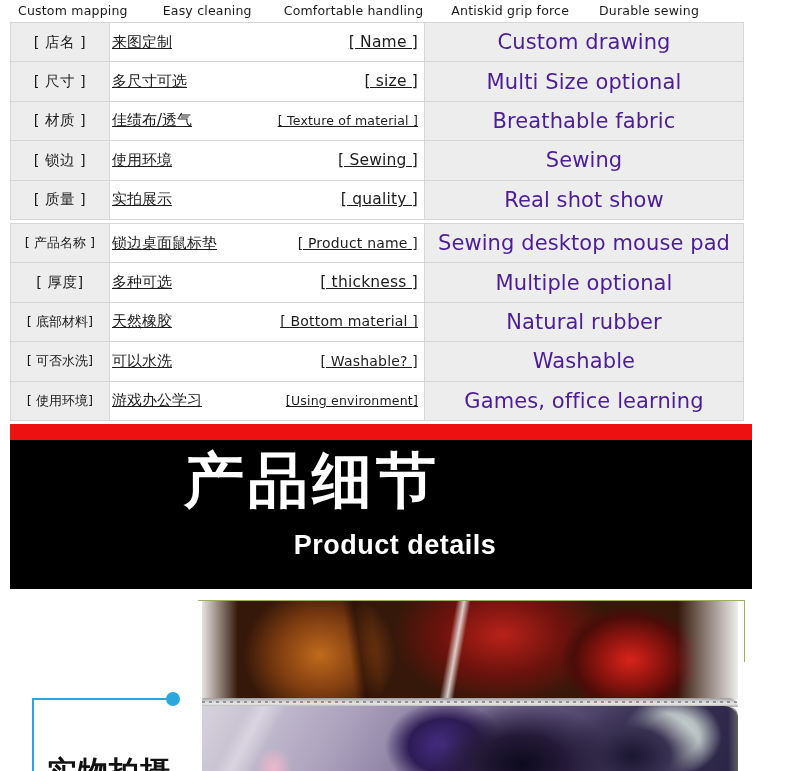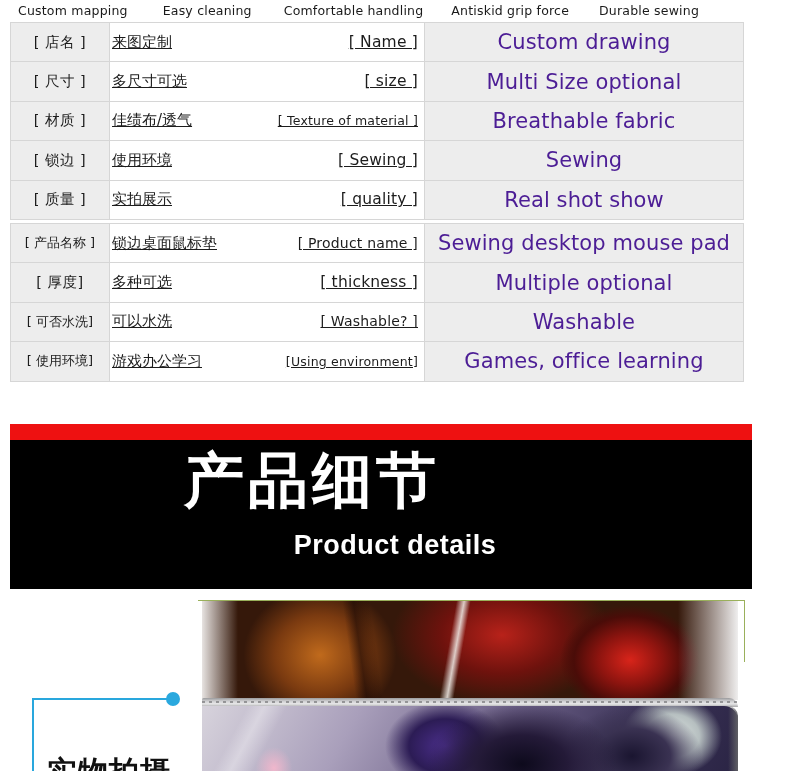--- a/index.html
+++ b/index.html
@@ -389,20 +389,30 @@
         <td class="col-key">[ 厚度]</td>
         <td class="col-mid">
           <span class="mid-wrap">
             <span class="mid-cn">多种可选</span>
             <span class="mid-en lg">[  thickness ]</span>
           </span>
         </td>
         <td class="col-val">Multiple optional</td>
       </tr>
       <tr>
+        <td class="col-key tight">[ 底部材料]</td>
+        <td class="col-mid">
+          <span class="mid-wrap">
+            <span class="mid-cn">天然橡胶</span>
+            <span class="mid-en md">[  Bottom material ]</span>
+          </span>
+        </td>
+        <td class="col-val">Natural rubber</td>
+      </tr>
+      <tr>
         <td class="col-key tight">[ 可否水洗]</td>
         <td class="col-mid">
           <span class="mid-wrap">
             <span class="mid-cn">可以水洗</span>
             <span class="mid-en md">[  Washable?  ]</span>
           </span>
         </td>
         <td class="col-val">Washable</td>
       </tr>
       <tr>

